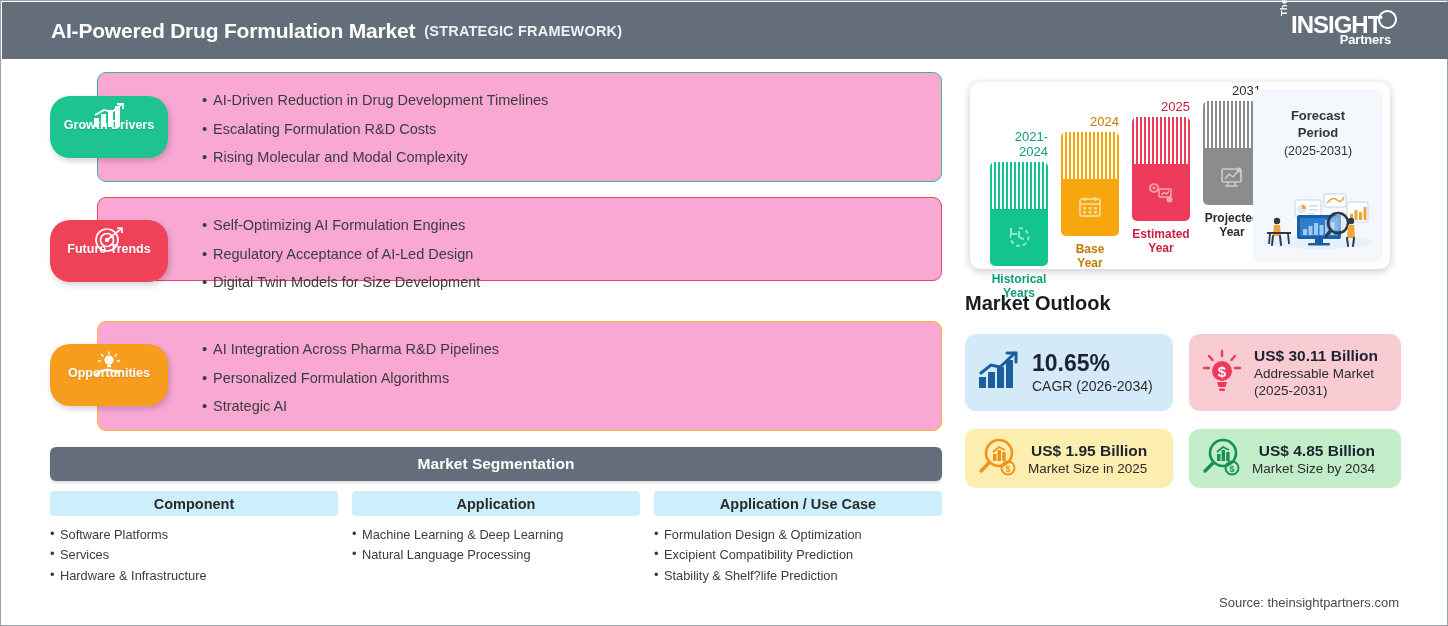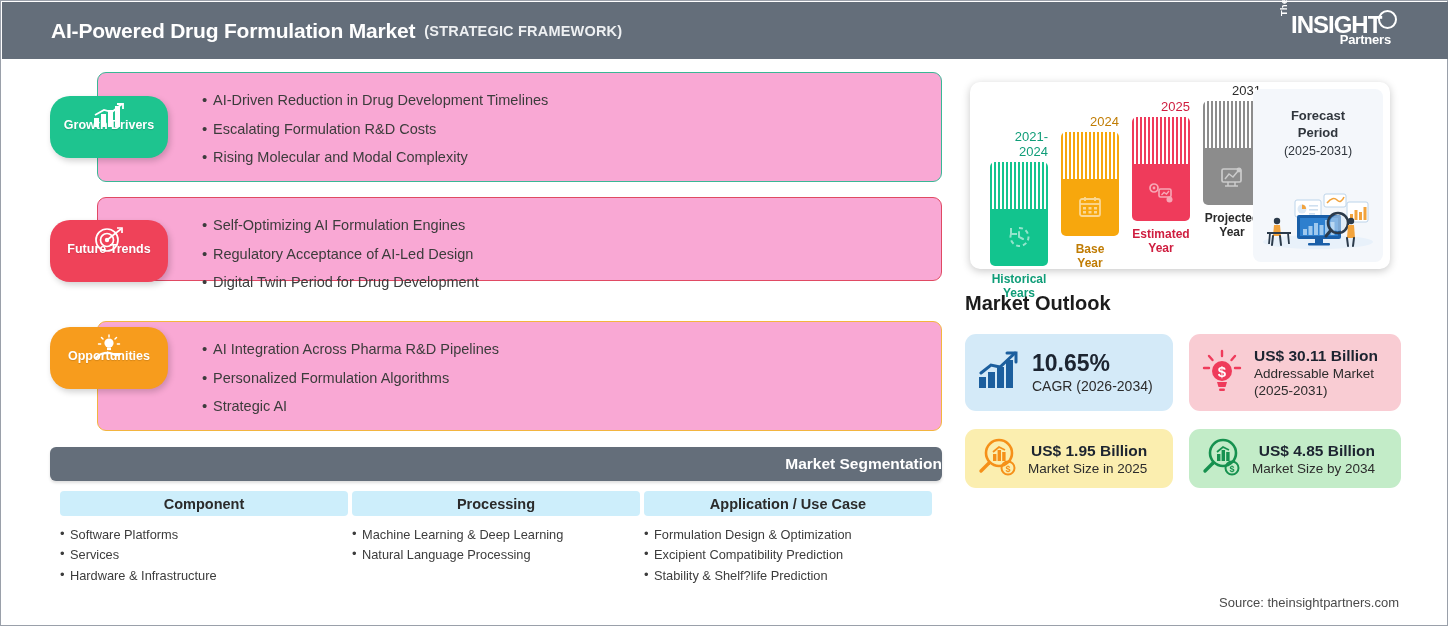--- a/index.html
+++ b/index.html
@@ -77,33 +77,33 @@
     box-shadow:2px 3px 6px rgba(0,0,0,0.18);
     color:#fff; z-index:5;
   }
   .badge-label {
     font-size:12.5px; font-weight:bold; padding-bottom:5px;
     text-shadow:0 1px 1px rgba(0,0,0,0.15);
   }
   .badge-icon { position:absolute; top:7px; left:50%; transform:translateX(-50%); }
   .b-growth { top:95px;  background:#1ec48f; }
   .b-trends { top:219px; background:#ef4259; }
-  .b-opps   { top:326px; background:#f79c1d; }
+  .b-opps   { top:343px; background:#f79c1d; }
 
   
   .seg-header {
     position:absolute; left:49px; top:446px; width:892px; height:34px;
     background:#646e7a; border-radius:6px;
-    display:flex; align-items:center; justify-content:flex-end;
+    display:flex; align-items:center; justify-content:center;
     color:#fff; font-size:15.5px; font-weight:bold;
     box-shadow:0 2px 3px rgba(0,0,0,0.13);
   }
   .seg-cols {
     position:absolute; left:49px; top:490px; width:892px;
-    display:flex; gap:4px;justify-content:center;
+    display:flex; gap:14px;
   }
   .seg-col { width:288px; }
   .seg-title {
     height:25px; background:#cdeefb; border-radius:4px;
     display:flex; align-items:center; justify-content:center;
     font-size:14.5px; font-weight:bold; color:#2b2b2b;
   }
   .seg-col ul { list-style:none; margin-top:9px; }
   .seg-col li {
     font-size:12.8px; color:#3c3c3c; line-height:20.3px;
@@ -203,21 +203,21 @@
         <path d="M25 1 L31 1 L31 6" stroke="#fff" stroke-width="1.8" fill="none"></path>
       </svg>
     </span>
     <span class="badge-label">Growth Drivers</span>
   </div>
 
   <div class="panel p-trends">
     <ul>
       <li>Self-Optimizing AI Formulation Engines</li>
       <li>Regulatory Acceptance of AI-Led Design</li>
-      <li>Digital Twin Period for Drug Development</li>
+      <li>Digital Twin Models for Size Development</li>
     </ul>
   </div>
   <div class="badge b-trends">
     <span class="badge-icon">
       <svg width="32" height="26" viewBox="0 0 32 26">
         <circle cx="14" cy="13" r="11" stroke="#fff" stroke-width="1.7" fill="none"></circle>
         <circle cx="14" cy="13" r="6.5" stroke="#fff" stroke-width="1.7" fill="none"></circle>
         <circle cx="14" cy="13" r="2.2" fill="#fff"></circle>
         <path d="M14 13 L28 2" stroke="#fff" stroke-width="1.7"></path>
         <path d="M24 1 L29 1 L29 6" stroke="#fff" stroke-width="1.7" fill="none"></path>
@@ -260,21 +260,21 @@
     <div class="seg-col">
       <div class="seg-title">Component</div>
       <ul>
         <li>Software Platforms</li>
         <li>Services</li>
         <li>Hardware &amp; Infrastructure</li>
       </ul>
     </div>
 
     <div class="seg-col">
-      <div class="seg-title">Processing</div>
+      <div class="seg-title">Application</div>
       <ul>
         <li>Machine Learning &amp; Deep Learning</li>
         <li>Natural Language Processing</li>
       </ul>
     </div>
 
     <div class="seg-col">
       <div class="seg-title">Application / Use Case</div>
       <ul>
         <li>Formulation Design &amp; Optimization</li>

